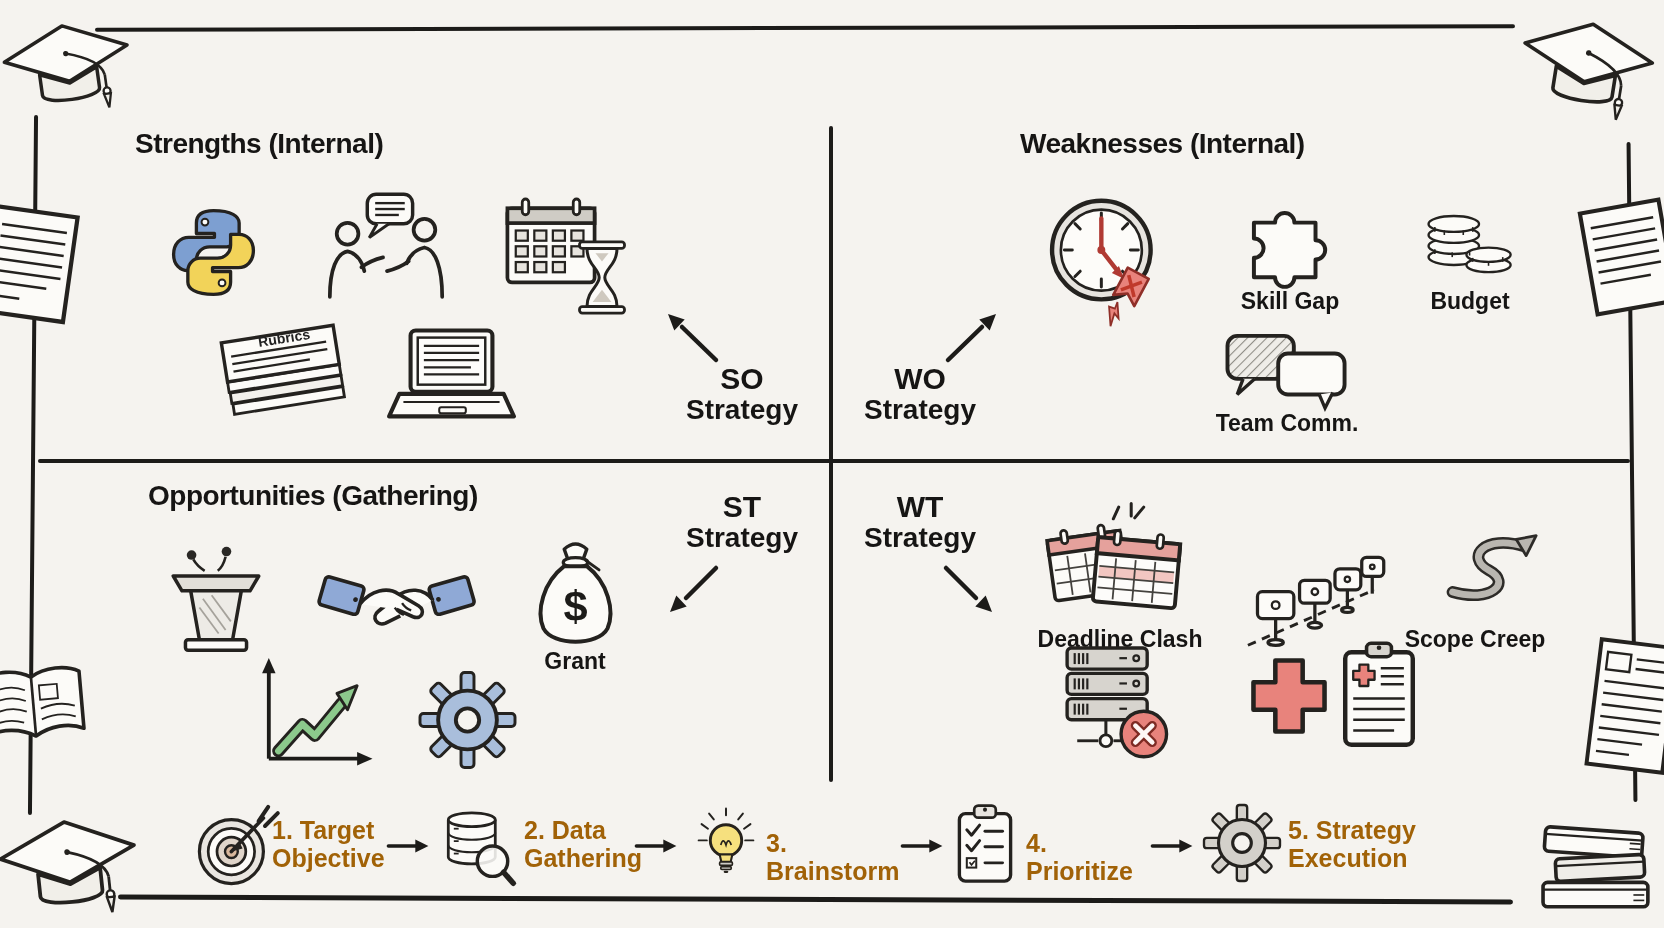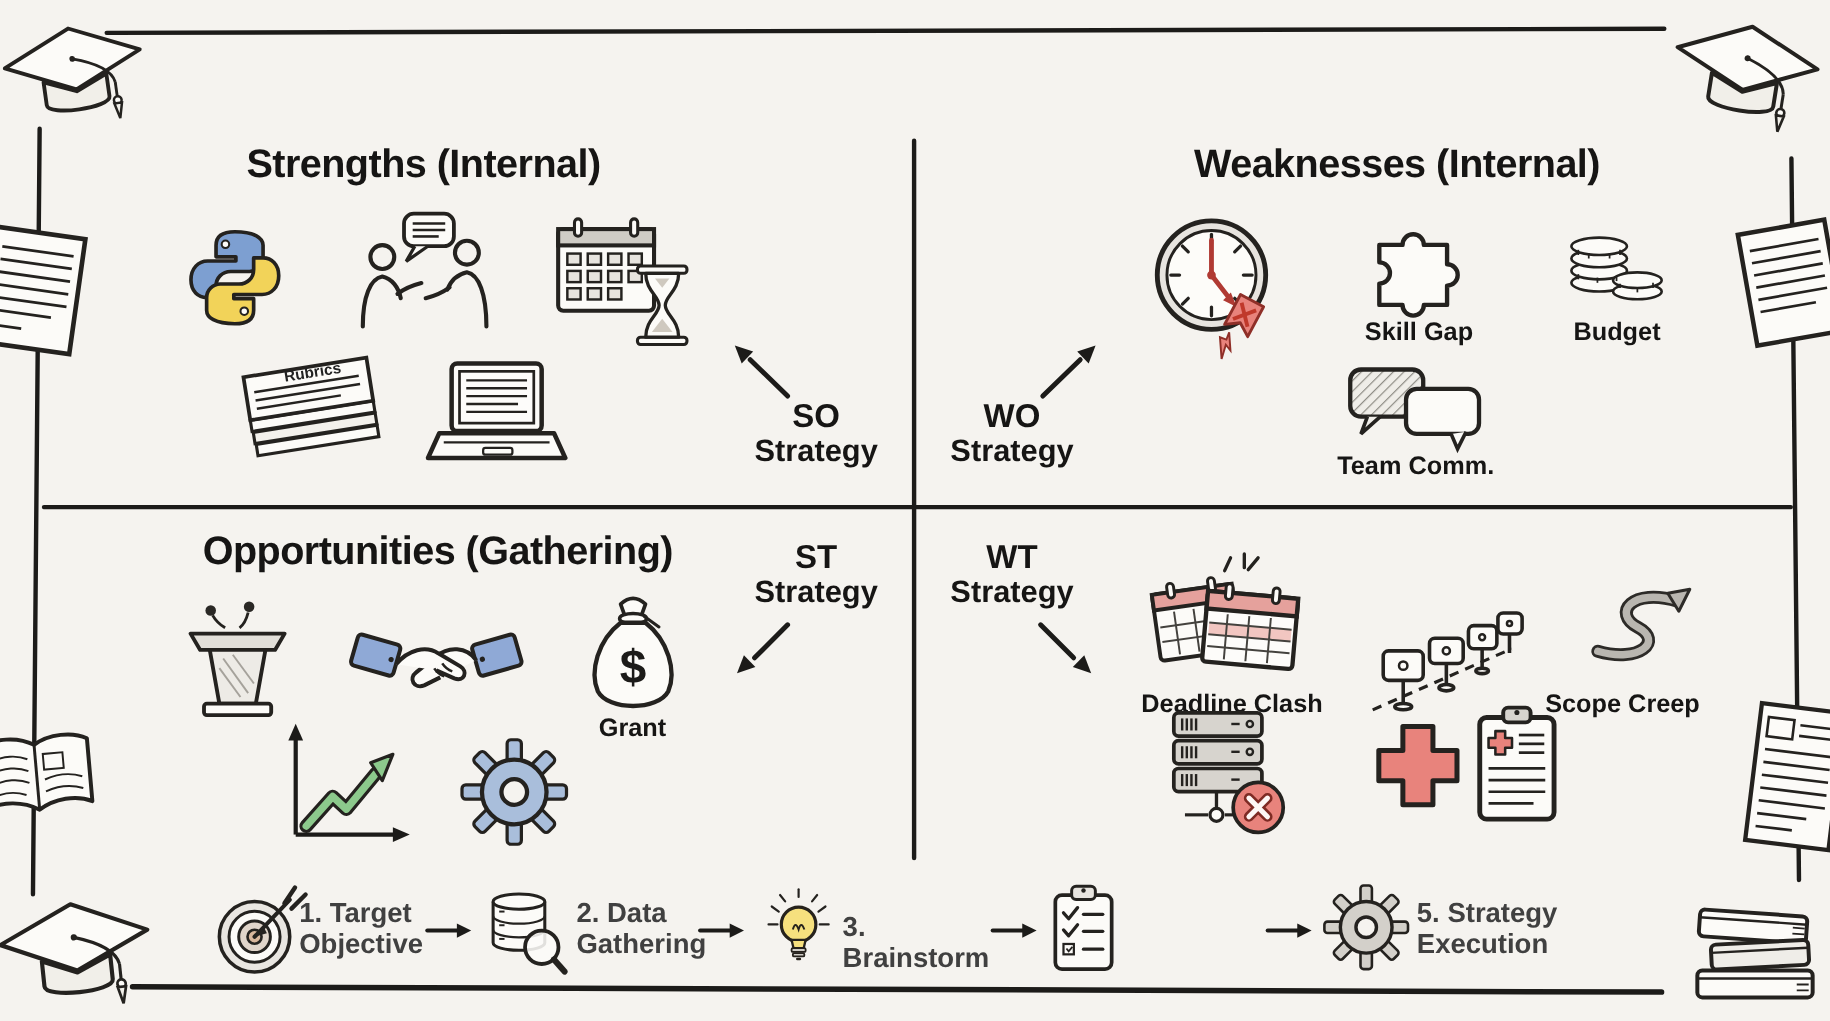--- a/index.html
+++ b/index.html
@@ -2,26 +2,26 @@
 <html><head>
 <meta charset="utf-8">
 <style>
   *{margin:0;padding:0;box-sizing:border-box}
   html,body{width:1664px;height:928px}
   body{font-family:"Liberation Sans",sans-serif;background:#e9e7e3}
   #canvas{position:relative;width:1664px;height:928px;background:#f5f3ef;overflow:hidden;color:#1b1a18}
   .line{position:absolute;background:#1c1b19;border-radius:3px}
   .page-title{position:absolute;left:0;top:40;width:1664px;text-align:center;
     font-size:45px;font-weight:bold;letter-spacing:-1px;color:#131211}
-  .qhead{position:absolute;font-weight:bold;font-size:36px;text-align:center;letter-spacing:-.5px;color:#161514}
+  .qhead{position:absolute;font-weight:bold;font-size:28px;text-align:left;letter-spacing:-.5px;color:#161514}
   .lbl{position:absolute;font-weight:bold;font-size:23px;text-align:center;color:#161514}
   .strat{position:absolute;text-align:center;font-weight:bold;color:#161514}
   .strat .code{font-size:30px;line-height:1.1}
   .strat .word{font-size:28px;line-height:1.1}
-  .step-label{position:absolute;font-weight:bold;font-size:25px;line-height:1.1;white-space:pre-line;color:#404040}
+  .step-label{position:absolute;font-weight:bold;font-size:25px;line-height:1.1;white-space:pre-line;color:#a16207}
   .icon{position:absolute}
   .icon svg{width:100%;height:100%;overflow:visible;display:block}
   .rubrics-tag{position:absolute;font-weight:bold;font-size:14px;transform:rotate(-9deg);color:#222}
   .full{position:absolute;inset:0}
 </style>
 </head>
 <body>
 
 <div id="canvas">
 
@@ -548,20 +548,21 @@
         <circle cx="46" cy="10" r="3" fill="#24221f"></circle>
         <path d="M19 40 l7 8 L38 33" fill="none" stroke="#24221f" stroke-width="4.4" stroke-linecap="round" stroke-linejoin="round"></path>
         <line x1="46" y1="42" x2="72" y2="42" stroke="#24221f" stroke-width="4.4" stroke-linecap="round"></line>
         <path d="M19 63 l7 8 L38 56" fill="none" stroke="#24221f" stroke-width="4.4" stroke-linecap="round" stroke-linejoin="round"></path>
         <line x1="46" y1="65" x2="72" y2="65" stroke="#24221f" stroke-width="4.4" stroke-linecap="round"></line>
         <rect x="19" y="82" width="14" height="14" fill="none" stroke="#24221f" stroke-width="3"></rect>
         <path d="M23 88 l3 4 5 -6" fill="none" stroke="#24221f" stroke-width="2.4"></path>
         <line x1="46" y1="89" x2="72" y2="89" stroke="#24221f" stroke-width="4.4" stroke-linecap="round"></line>
       </svg>
     </div>
+    <div class="step-label" style="left:1026px;top:830px;width:130px">4. Prioritize</div>
     <div class="icon" style="left:1150px;top:836px;width:44px;height:20px">
       <svg viewBox="0 0 54 22">
           <line x1="3" y1="11" x2="39" y2="11" stroke="#1c1b19" stroke-width="4.5" stroke-linecap="round"></line>
           <polygon points="52,11 36,3 36,19" fill="#1c1b19"></polygon>
         </svg>
     </div>
 
     <div class="icon" style="left:1204px;top:804px;width:76px;height:78px">
       <svg viewBox="0 0 110 110">
         <g fill="#d3d0ca" stroke="#24221f" stroke-width="3.4">

